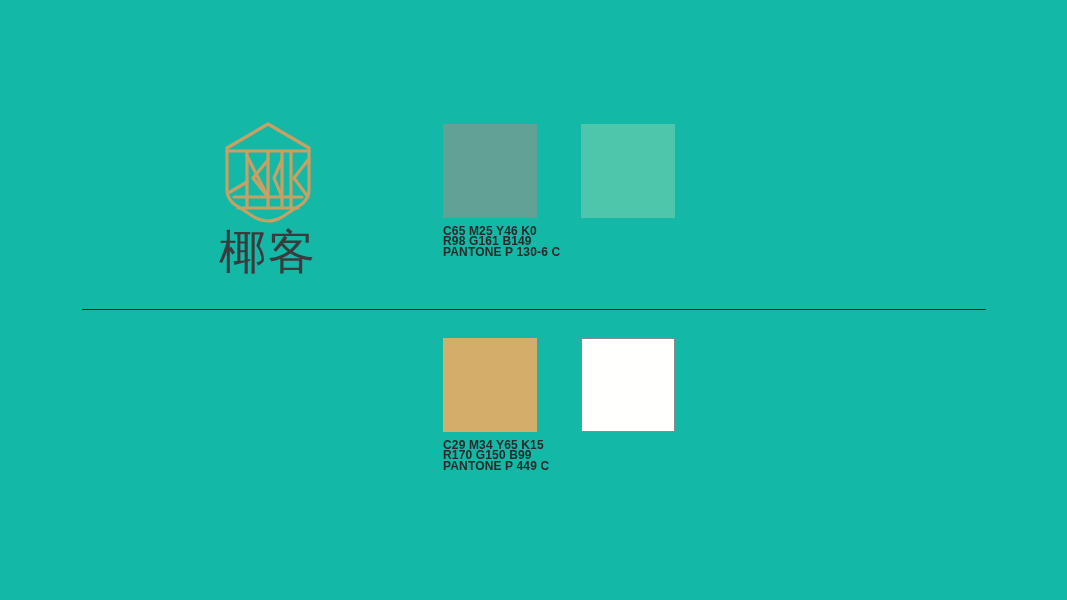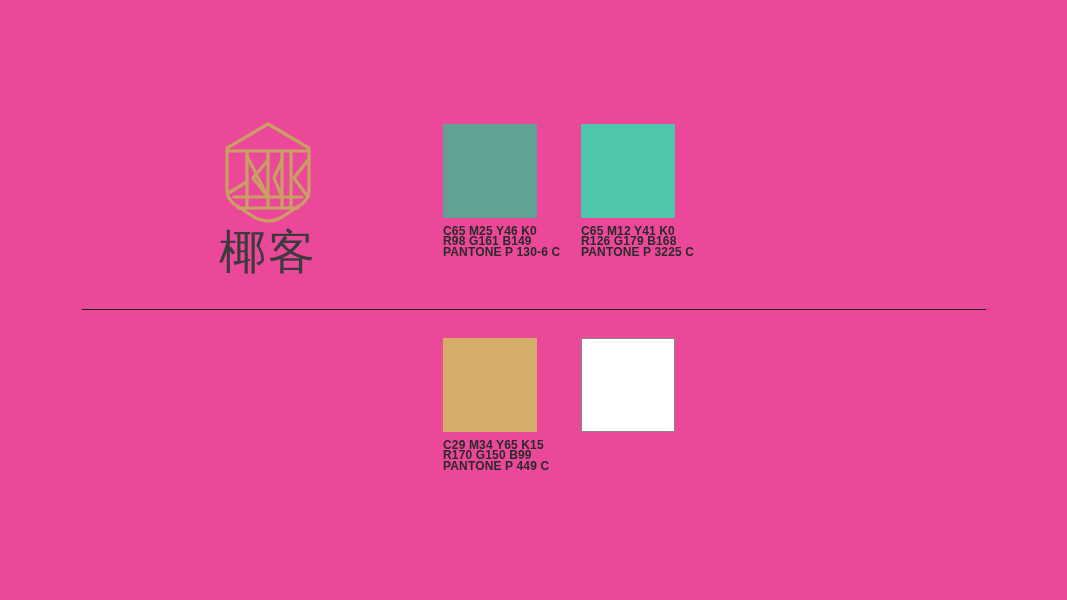--- a/index.html
+++ b/index.html
@@ -14,21 +14,21 @@
     overflow: hidden;
     font-family: "Liberation Sans", "DejaVu Sans", sans-serif;
     -webkit-font-smoothing: antialiased;
   }
 
   .canvas {
     position: absolute;
     inset: 0;
     width: 1067px;
     height: 600px;
-    background: #ec4899;
+    background: #14b8a6;
   }
 
   
   .brand-block {
     position: absolute;
     left: 188px;
     top: 118px;
     width: 160px;
     height: 165px;
   }
@@ -156,25 +156,20 @@
       <div class="swatch-chip" style="background: rgb(98, 161, 149);"></div>
       <div class="swatch-specs">
         <span class="spec-line">C65  M25  Y46  K0</span>
         <span class="spec-line">R98  G161  B149</span>
         <span class="spec-line">PANTONE P 130-6 C</span>
       </div>
     </div>
 
     <div class="swatch-cell">
       <div class="swatch-chip" style="background: rgb(78, 198, 172);"></div>
-      <div class="swatch-specs">
-        <span class="spec-line">C65  M12  Y41  K0</span>
-        <span class="spec-line">R126  G179  B168</span>
-        <span class="spec-line">PANTONE P 3225 C</span>
-      </div>
     </div>
 
   </div>
 
   <div class="swatch-row row-bottom">
 
     <div class="swatch-cell">
       <div class="swatch-chip" style="background: rgb(211, 173, 105);"></div>
       <div class="swatch-specs">
         <span class="spec-line">C29  M34  Y65  K15</span>

